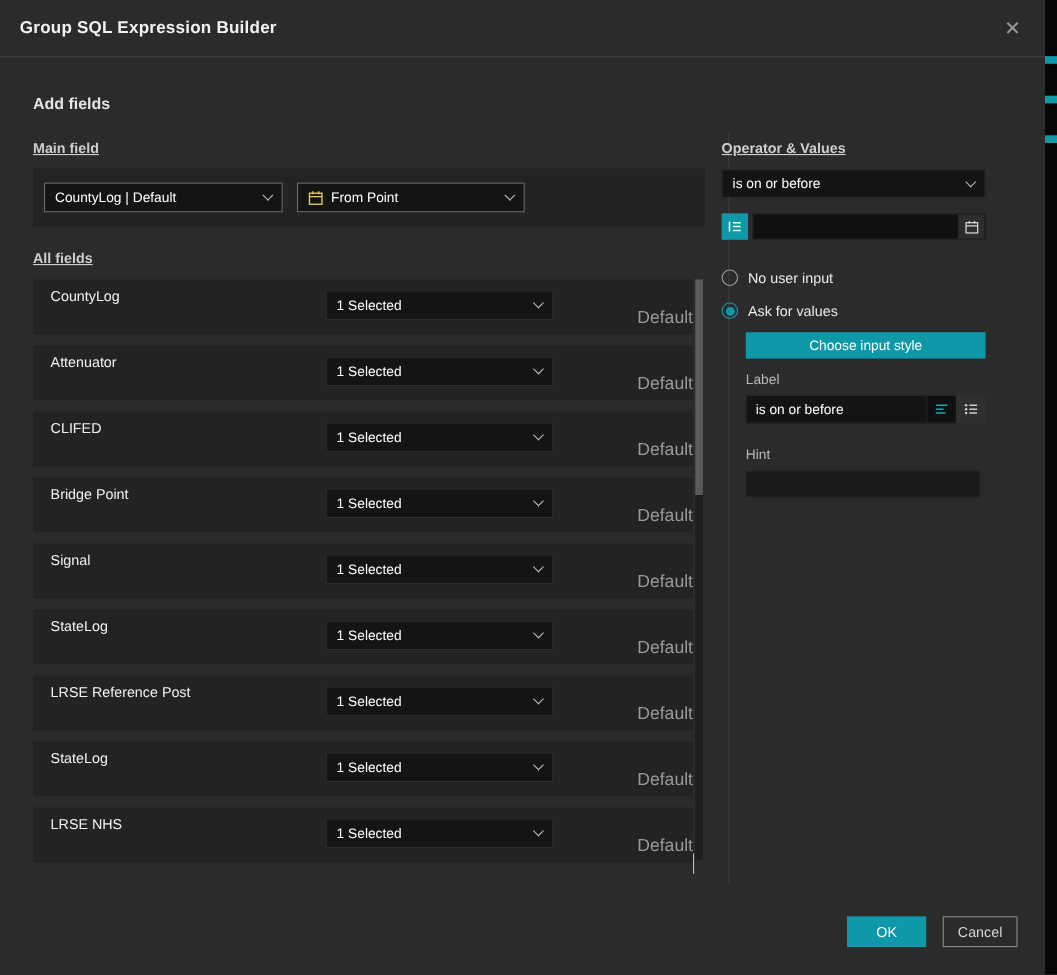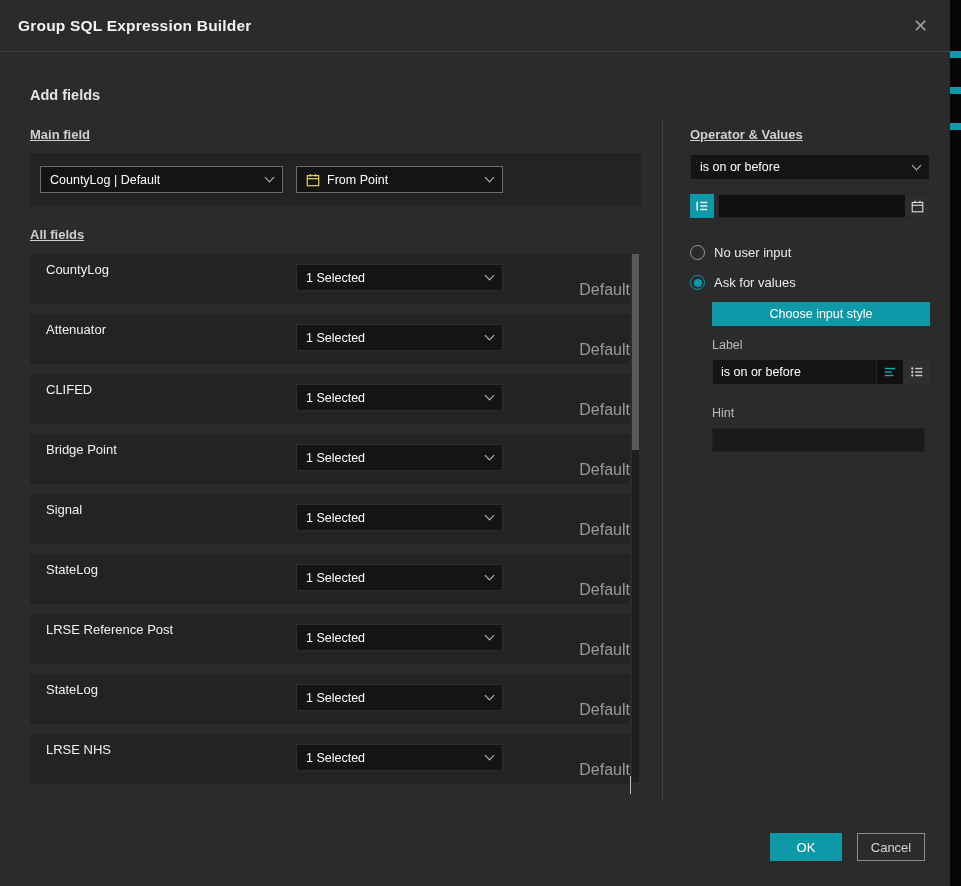--- a/index.html
+++ b/index.html
@@ -42,40 +42,40 @@
   .field-name { font-size:13px; color:#f1f1f1; }
   .field-sub  { font-size:16px; color:#9a9a9a; margin-top:4px;text-align:right; }
 
   
   .select {
     background:#141414; border:1px solid #2e2e2e; height:27px;
     display:flex; align-items:center; padding:0 9px; cursor:pointer;
     font-size:12.5px; color:#fff; gap:7px;
   }
   .select .select-text { flex:1; white-space:nowrap; overflow:hidden; }
-  .select-layer { width:243px; border-color:#6a6a6a; margin-right:13px; }
+  .select-layer { width:217px; border-color:#6a6a6a; margin-right:13px; }
   .select-field { width:207px; border-color:#6a6a6a; }
   .select-sm { width:207px; position:absolute; left:266px; top:10px; }
   .chev {
     width:7px; height:7px; flex:none;
     border-right:1.5px solid #bdbdbd; border-bottom:1.5px solid #bdbdbd;
     transform:rotate(45deg); margin-top:-4px;
   }
 
   
   .scrollbar { position:absolute; top:0; right:2px; width:7px; height:528px; background:#1e1e1e; }
   .scroll-thumb { position:absolute; top:0; left:0; width:7px; height:196px; background:#5a5a5a; }
   .scroll-down { position:absolute; right:1px; top:522px; width:10px; height:10px; }
   .scroll-down .chev { border-color:#bdbdbd; }
 
   
   .v-divider { position:absolute; left:662px; top:120px; width:1px; height:682px; background:#3d3d3d; }
 
   
-  .right-col { position:absolute; left:690px; top:127px; width:240px; }
+  .right-col { position:absolute; left:656px; top:127px; width:240px; }
   .op-select { width:240px; height:26px; margin-top:12px; border-color:#2a2a2a; }
   .value-row { margin-top:14px; display:flex; align-items:stretch; height:24px; }
   .icon-btn-accent {
     width:24px; height:24px; background:var(--accent); flex:none;
     display:flex; align-items:center; justify-content:center; cursor:pointer; margin-right:4px;
   }
   .value-input-wrap { flex:1; display:flex; background:#101010; border:1px solid #262626; }
   .value-input { flex:1; background:transparent; border:0; outline:none; color:#fff; font-size:12.5px; padding:0 8px; font-family:inherit; }
   .calendar-btn { width:24px; height:100%; background:#2d2d2d; display:flex; align-items:center; justify-content:center; cursor:pointer; flex:none; }
 

